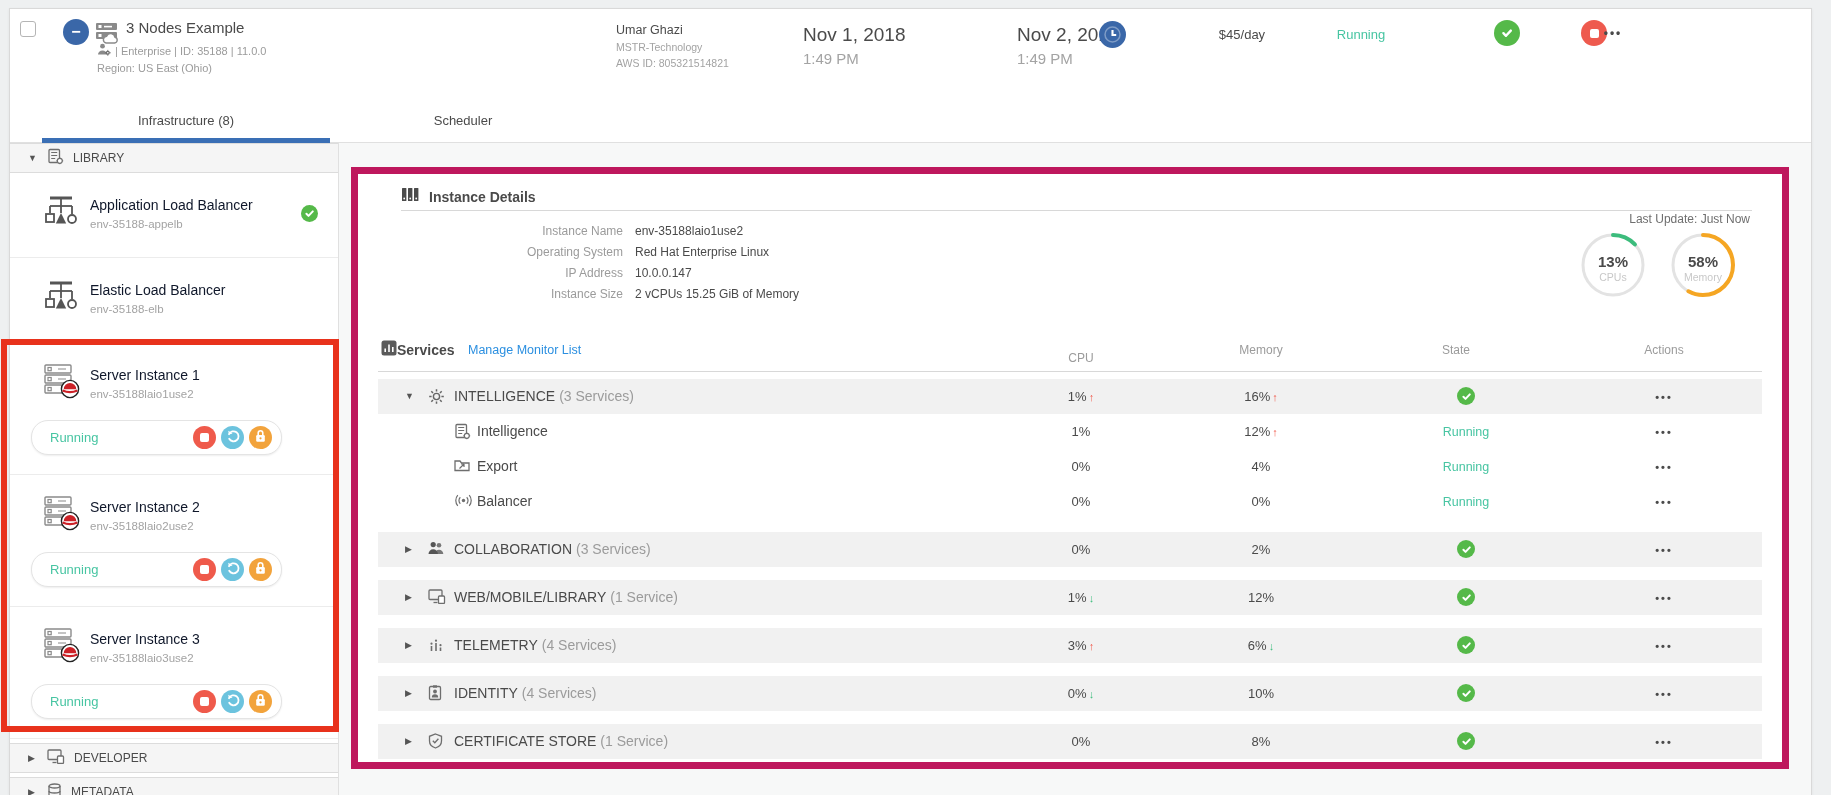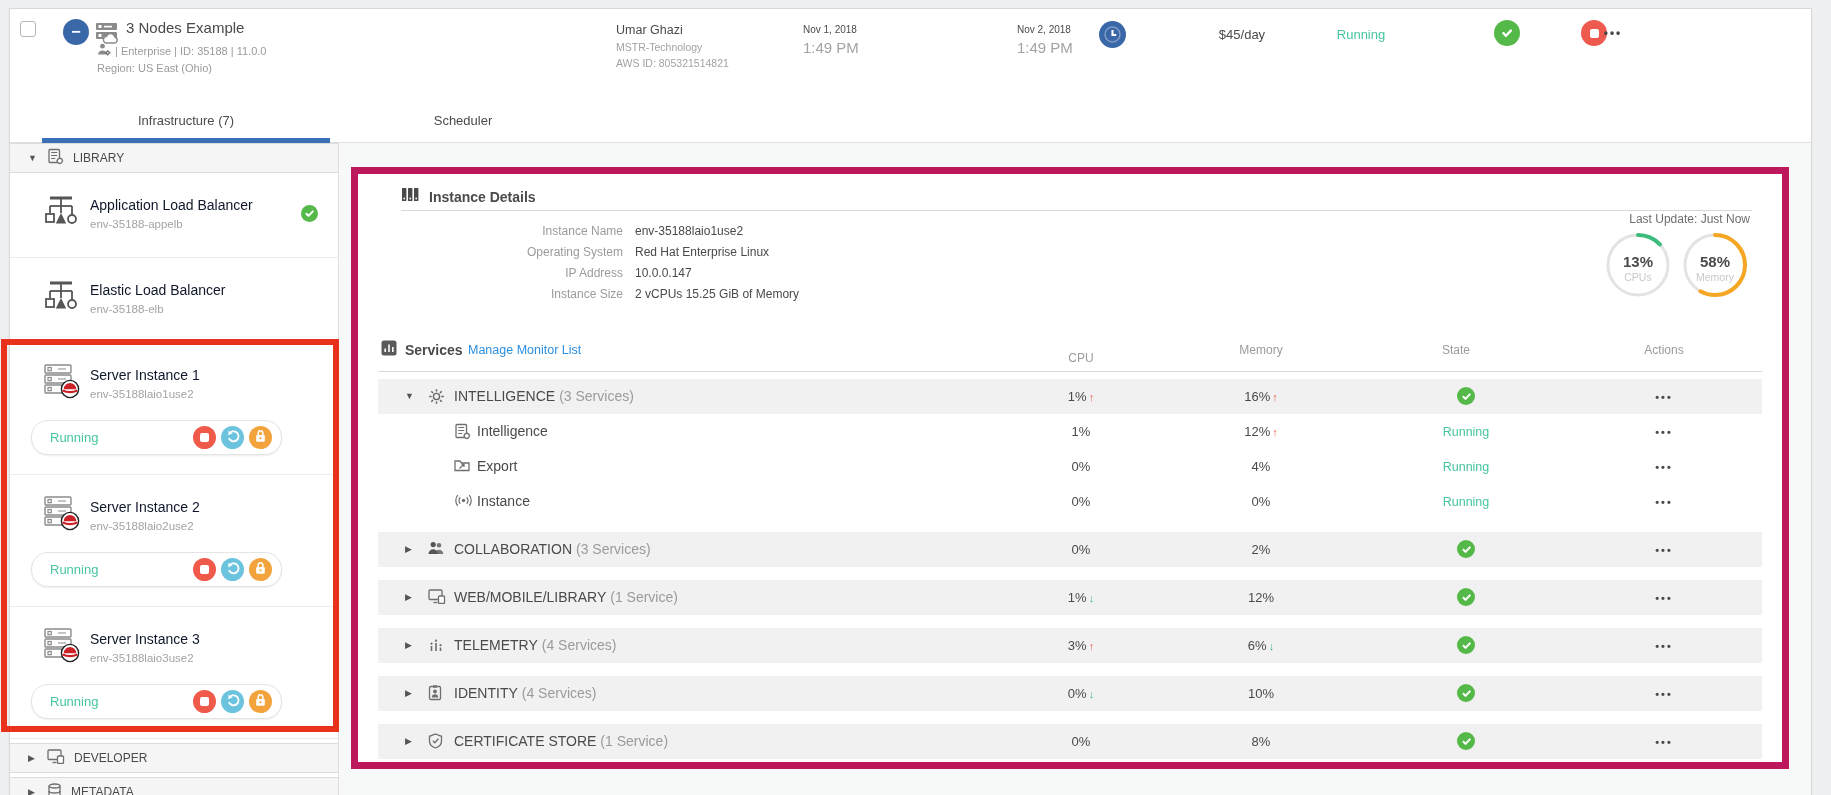--- a/index.html
+++ b/index.html
@@ -16,21 +16,21 @@
     padding:0;cursor:pointer;font-weight:bold;}
   .env-block{position:absolute;left:84px;top:10px;}
   .env-icon{position:absolute;left:0;top:2px;}
   .env-title{margin-left:32px;font-size:15px;color:#4a4a4a;}
   .env-sub{margin-left:3px;margin-top:7px;font-size:11px;color:#9b9b9b;display:flex;align-items:center;gap:4px;}
   .env-region{margin-left:3px;margin-top:4px;font-size:11px;color:#9b9b9b;}
   .owner{position:absolute;left:606px;top:14px;}
   .owner .nm{font-size:12.5px;color:#4a4a4a;}
   .owner .org,.owner .aws{font-size:10.5px;color:#a3a3a3;margin-top:4px;}
   .dateblk{position:absolute;top:15px;}
-  .dateblk .d{font-size:10px;color:#4a4a4a;}
+  .dateblk .d{font-size:19px;color:#4a4a4a;}
   .dateblk .t{font-size:15px;color:#a3a3a3;margin-top:4px;}
   .date1{left:793px;} .date2{left:1007px;}
   .clock-badge{position:absolute;left:1089px;top:12px;width:27px;height:27px;border-radius:50%;
     background:#3a67a8;display:flex;align-items:center;justify-content:center;}
   .cost{position:absolute;left:1182px;top:18px;width:100px;text-align:center;font-size:13px;color:#4a4a4a;}
   .status-running{position:absolute;left:1291px;top:18px;width:120px;text-align:center;font-size:13px;color:#47c5a2;}
   .ok-badge{position:absolute;left:1484px;top:11px;width:26px;height:26px;border-radius:50%;
     background:#55b949;display:flex;align-items:center;justify-content:center;}
   .stop-btn{position:absolute;left:1571px;top:11px;width:26px;height:26px;border-radius:50%;
     background:#ee5a4e;border:none;padding:0;cursor:pointer;display:flex;align-items:center;justify-content:center;}
@@ -71,26 +71,26 @@
   .panel{position:relative;margin:24px 22px 0 12px;width:1438px;height:602px;background:#fff;
     border:7px solid #be185d;box-sizing:border-box;}
   .id-header{position:absolute;left:43px;top:13px;display:flex;align-items:center;gap:9px;
     font-size:14px;font-weight:bold;color:#4a4a4a;}
   .id-rule{position:absolute;left:43px;right:30px;top:36px;border-top:1px solid #d8d8d8;}
   .id-fields{position:absolute;left:0;top:47px;}
   .id-row{display:flex;line-height:21px;font-size:12px;}
   .id-row .lb{width:265px;text-align:right;color:#9b9b9b;}
   .id-row .vl{margin-left:12px;color:#4a4a4a;}
   .last-update{position:absolute;right:32px;top:38px;font-size:12px;color:#6e6e6e;}
-  .gauges{position:absolute;right:32px;top:56px;display:flex;gap:7px;}
+  .gauges{position:absolute;right:44px;top:56px;display:flex;gap:20px;}
   .gauge{position:relative;width:70px;height:70px;}
   .gauge .g-val{position:absolute;left:0;top:23px;width:70px;text-align:center;font-size:15px;font-weight:bold;color:#4a4a4a;}
   .gauge .g-lab{position:absolute;left:0;top:41px;width:70px;text-align:center;font-size:10.5px;color:#c8c8c8;}
   .svc-header{position:absolute;left:0;top:166px;width:100%;height:20px;}
-  .svc-title{position:absolute;left:23px;top:0;display:flex;align-items:center;gap:8px;font-size:14px;font-weight:bold;color:#4a4a4a;}
+  .svc-title{position:absolute;left:23px;top:0;display:flex;align-items:center;gap:0;font-size:14px;font-weight:bold;color:#4a4a4a;}
   .svc-link{position:absolute;left:110px;top:3px;font-size:12.5px;color:#2b8fe0;cursor:pointer;text-decoration:none;}
   .colhead{position:absolute;top:3px;width:120px;text-align:center;font-size:12px;color:#9b9b9b;}
   .ch-cpu{left:663px;margin-top:8px;} .ch-mem{left:843px;} .ch-state{left:1038px;} .ch-act{left:1246px;}
   .svc-rule{position:absolute;left:20px;right:20px;top:197px;border-top:1px solid #d8d8d8;}
   #svc-rows{position:absolute;left:20px;right:20px;top:205px;}
   .svc-row{position:relative;height:35px;cursor:pointer;}
   .svc-row.group{background:#f1f1f1;}
   .svc-row + .svc-row.group{margin-top:13px;}
   .rcaret{position:absolute;left:27px;top:0;line-height:35px;font-size:9px;color:#555;width:12px;}
   .ricon{position:absolute;top:9px;}
@@ -182,21 +182,21 @@
             <path d="M3.4 7.2 L6 9.8 L10.8 4.6" stroke="#fff" stroke-width="2.4" fill="none" stroke-linecap="round" stroke-linejoin="round"></path>
           </svg>
       </span>
       <button class="stop-btn">
           <span class="stop-sq"></span>
         </button>
       <button class="more-btn">•••</button>
     </header>
 
     <nav class="tabs">
-      <div class="tab tab-infra"><span>Infrastructure (7)</span></div>
+      <div class="tab tab-infra"><span>Infrastructure (8)</span></div>
       <div class="tab tab-sched"><span>Scheduler</span></div>
       <div class="tab-underline"></div>
     </nav>
 
     <div class="body">
       <aside class="sidebar">
         <div class="side-section">
           <span class="caret">▼</span>
           <span>
             <svg width="17" height="17" viewBox="0 0 17 17">
@@ -522,21 +522,21 @@
                 <div class="cell cell-state"><span class="state-running">Running</span></div>
                 <div class="cell cell-act"><button class="row-more">•••</button></div>
               </div>
               <div class="svc-row child">
                 <span class="ricon"><svg width="19" height="13" viewBox="0 0 19 13">
                     <circle cx="9.5" cy="6.5" r="1.7" fill="#6e6e6e"></circle>
                     <g stroke="#6e6e6e" stroke-width="1.2" fill="none">
                       <path d="M6.3 3.3 a4.5 4.5 0 0 0 0 6.4 M3.8 1.2 a8 8 0 0 0 0 10.6 M12.7 3.3 a4.5 4.5 0 0 1 0 6.4 M15.2 1.2 a8 8 0 0 1 0 10.6"></path>
                     </g>
                   </svg></span>
-                <div class="rname"><span>Instance</span></div>
+                <div class="rname"><span>Balancer</span></div>
                 <div class="cell cell-cpu"><span>0%</span></div>
                 <div class="cell cell-mem"><span>0%</span></div>
                 <div class="cell cell-state"><span class="state-running">Running</span></div>
                 <div class="cell cell-act"><button class="row-more">•••</button></div>
               </div>
               <div class="svc-row group">
                 <span class="rcaret">▶</span>
                 <span class="ricon"><svg width="17" height="14" viewBox="0 0 17 14">
                     <circle cx="11" cy="4.2" r="2.3" fill="#777"></circle>
                     <path d="M6.7 13 a4.3 4.3 0 0 1 8.6 0 Z" fill="#777"></path>

